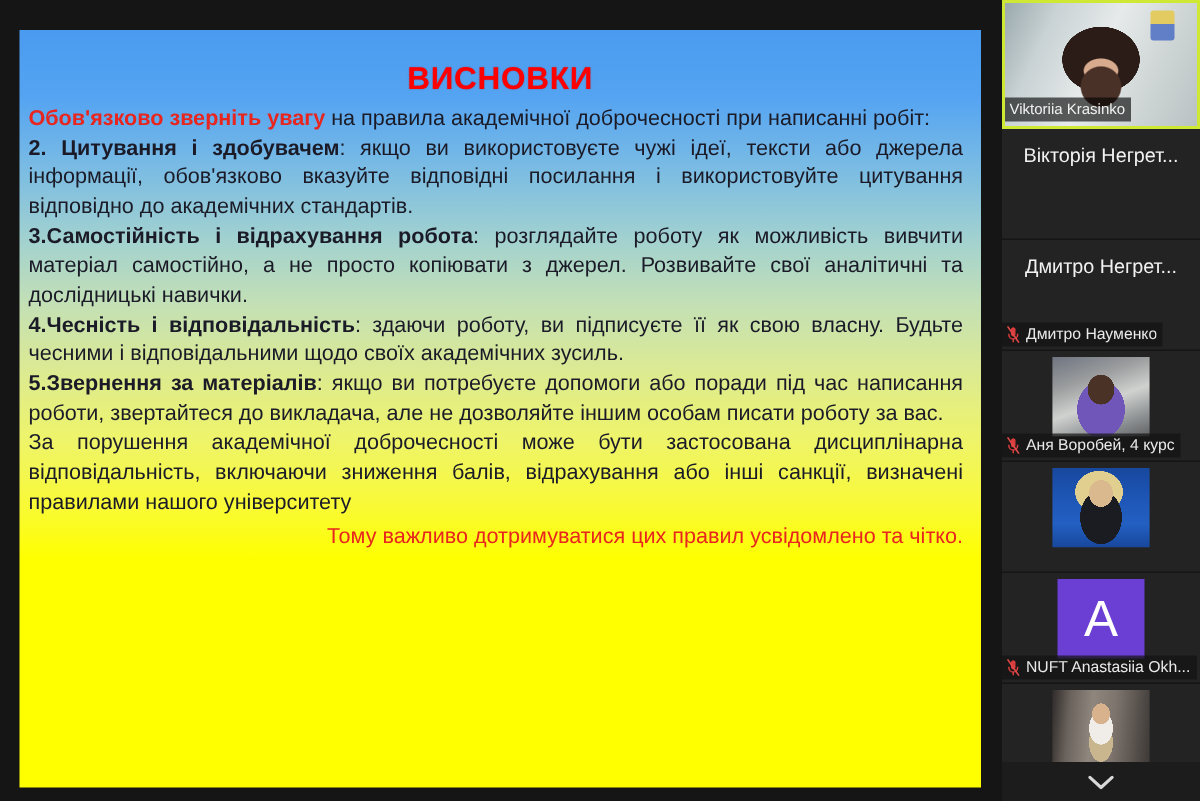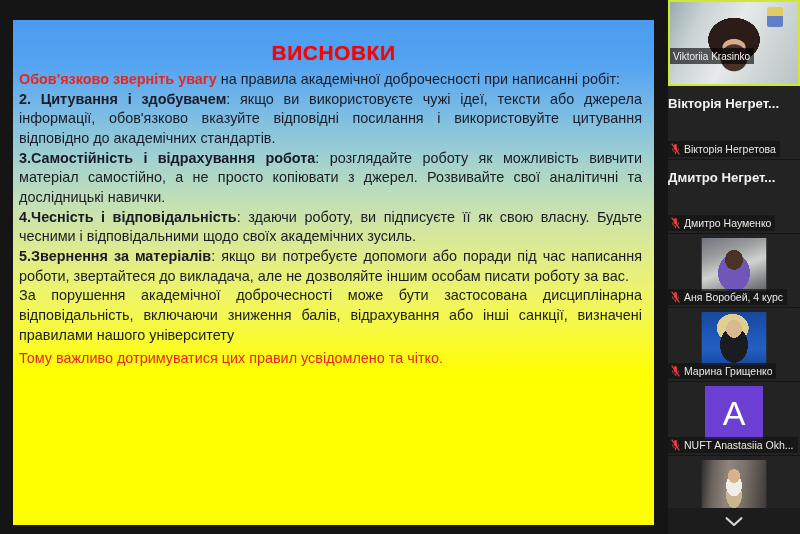--- a/index.html
+++ b/index.html
@@ -68,21 +68,21 @@
   }
 
   .para {
     color: #1b1b28;
     font-size: 14.4px;
     line-height: 1.365;
     text-align: justify;
     margin: 0 0 0 0;
   }
   .para.center {
-    text-align: left;
+    text-align: right;
     color: #e8251e;
     margin-top: 4px;
   }
   .para b {
     font-weight: bold;
   }
   .para .hl {
     color: #e8251e;
     font-weight: bold;
   }
@@ -187,24 +187,24 @@
     font-size: 34px;
     font-weight: 400;
     line-height: 1;
   }
 
   
   .bigname {
     position: absolute;
     left: 0; right: 0;
     top: 10px;
-    text-align: left;
+    text-align: center;
     color: #f2f2f2;
     font-size: 13.2px;
-    font-weight: bold;
+    font-weight: normal;
     white-space: nowrap;
     overflow: hidden;
   }
 
   
   .namebar {
     position: absolute;
     left: 0;
     bottom: 2px;
     height: 16px;
@@ -217,21 +217,21 @@
     box-sizing: border-box;
   }
   .namebar .nm {
     color: #eaeaea;
     font-size: 10.5px;
     white-space: nowrap;
     overflow: hidden;
     text-overflow: ellipsis;
   }
   .tile.active .namebar {
-    bottom: 20px;
+    bottom: 3px;
     background: rgba(0,0,0,0.62);
   }
   .tile.active .namebar .nm { color: #f0f0f0; font-size: 10px; }
 
   .mic-muted {
     flex: 0 0 9px;
     width: 9px;
     height: 12px;
     position: relative;
     display: inline-block;
@@ -296,31 +296,20 @@
 
     <div class="tile active">
       <div class="vid vid-krasinko"></div>
       <div class="namebar">
         <span class="nm">Viktoriia Krasinko</span>
       </div>
     </div>
 
     <div class="tile">
       <div class="bigname">Вікторія Негрет...</div>
-      <div class="namebar">
-        <span class="mic-muted">
-          <svg width="9" height="12" viewBox="0 0 9 12" aria-hidden="true">
-            <path d="M4.5 1.1c-.85 0-1.5.66-1.5 1.48v3.3c0 .82.65 1.48 1.5 1.48s1.5-.66 1.5-1.48v-3.3C6 1.76 5.35 1.1 4.5 1.1z" fill="#d93d3d"></path>
-            <path d="M1.6 5.5v.6c0 1.6 1.3 2.9 2.9 2.9s2.9-1.3 2.9-2.9v-.6" stroke="#d93d3d" stroke-width="1" fill="none"></path>
-            <path d="M4.5 9v2.1" stroke="#d93d3d" stroke-width="1"></path>
-            <path d="M0.7 0.6 L8.3 11.4" stroke="#e24a4a" stroke-width="1.1"></path>
-          </svg>
-        </span>
-        <span class="nm">Вікторія Негретова</span>
-      </div>
     </div>
 
     <div class="tile">
       <div class="bigname">Дмитро Негрет...</div>
       <div class="namebar">
         <span class="mic-muted">
           <svg width="9" height="12" viewBox="0 0 9 12" aria-hidden="true">
             <path d="M4.5 1.1c-.85 0-1.5.66-1.5 1.48v3.3c0 .82.65 1.48 1.5 1.48s1.5-.66 1.5-1.48v-3.3C6 1.76 5.35 1.1 4.5 1.1z" fill="#d93d3d"></path>
             <path d="M1.6 5.5v.6c0 1.6 1.3 2.9 2.9 2.9s2.9-1.3 2.9-2.9v-.6" stroke="#d93d3d" stroke-width="1" fill="none"></path>
             <path d="M4.5 9v2.1" stroke="#d93d3d" stroke-width="1"></path>
@@ -345,31 +334,20 @@
           </svg>
         </span>
         <span class="nm">Аня Воробей, 4 курс</span>
       </div>
     </div>
 
     <div class="tile">
       <div class="thumb-box">
         <div class="vid vid-maryna"></div>
       </div>
-      <div class="namebar">
-        <span class="mic-muted">
-          <svg width="9" height="12" viewBox="0 0 9 12" aria-hidden="true">
-            <path d="M4.5 1.1c-.85 0-1.5.66-1.5 1.48v3.3c0 .82.65 1.48 1.5 1.48s1.5-.66 1.5-1.48v-3.3C6 1.76 5.35 1.1 4.5 1.1z" fill="#d93d3d"></path>
-            <path d="M1.6 5.5v.6c0 1.6 1.3 2.9 2.9 2.9s2.9-1.3 2.9-2.9v-.6" stroke="#d93d3d" stroke-width="1" fill="none"></path>
-            <path d="M4.5 9v2.1" stroke="#d93d3d" stroke-width="1"></path>
-            <path d="M0.7 0.6 L8.3 11.4" stroke="#e24a4a" stroke-width="1.1"></path>
-          </svg>
-        </span>
-        <span class="nm">Марина Грищенко</span>
-      </div>
     </div>
 
     <div class="tile">
       <div class="avatar-letter">A</div>
       <div class="namebar">
         <span class="mic-muted">
           <svg width="9" height="12" viewBox="0 0 9 12" aria-hidden="true">
             <path d="M4.5 1.1c-.85 0-1.5.66-1.5 1.48v3.3c0 .82.65 1.48 1.5 1.48s1.5-.66 1.5-1.48v-3.3C6 1.76 5.35 1.1 4.5 1.1z" fill="#d93d3d"></path>
             <path d="M1.6 5.5v.6c0 1.6 1.3 2.9 2.9 2.9s2.9-1.3 2.9-2.9v-.6" stroke="#d93d3d" stroke-width="1" fill="none"></path>
             <path d="M4.5 9v2.1" stroke="#d93d3d" stroke-width="1"></path>

